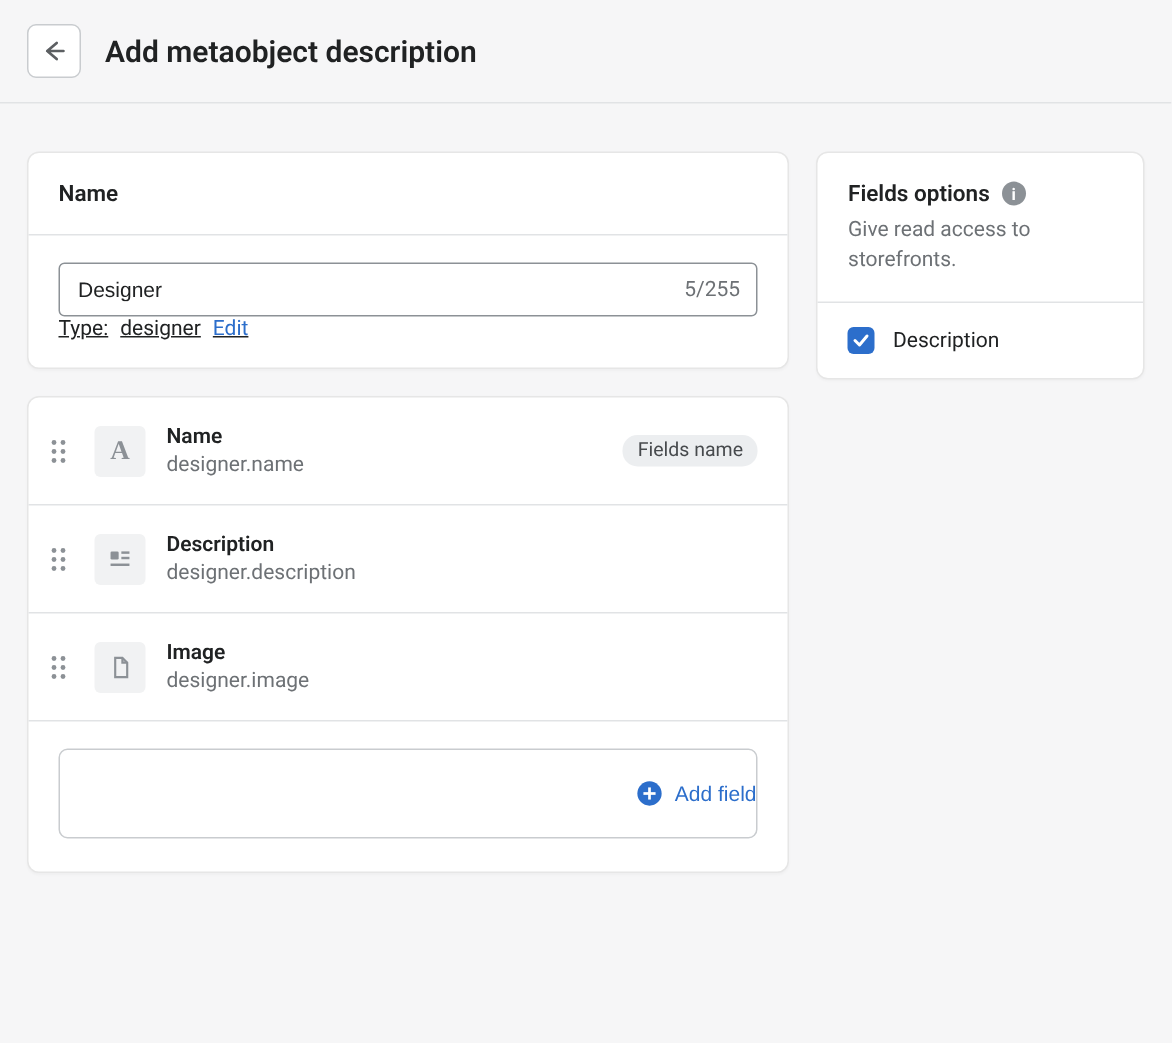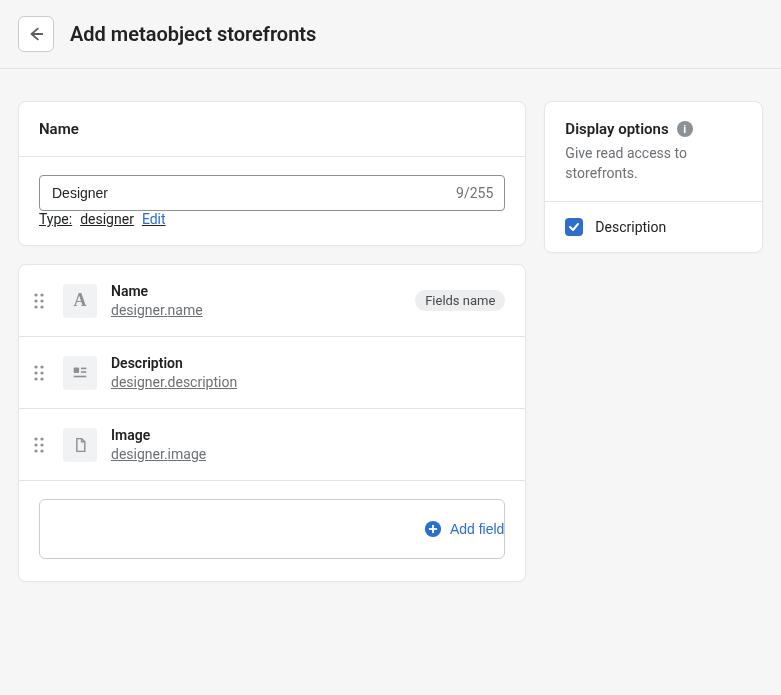--- a/index.html
+++ b/index.html
@@ -157,21 +157,20 @@
       gap: 3px;
     }
     .field-name {
       font-size: 14px;
       font-weight: 600;
       color: #202223;
     }
     .field-key {
       font-size: 14px;
       color: #6d7175;
-      text-decoration: underline;
     }
     .field-key .ns {
       color: #6d7175;
     }
     .field-key .dot {
       color: #6d7175;
     }
     .field-key .k {
       color: #6d7175;
     }
@@ -269,32 +268,32 @@
   </style>
 </head>
 <body>
 
 <div class="header">
   <button class="back-btn">
     <svg viewBox="0 0 20 20" fill="none" stroke="#5c5f62" stroke-width="2" stroke-linecap="round" stroke-linejoin="round">
       <path d="M12 4 L5 10 L12 16 M5 10 L17 10"></path>
     </svg>
   </button>
-  <h1 class="page-title">Add metaobject storefronts</h1>
+  <h1 class="page-title">Add metaobject description</h1>
 </div>
 
 <div class="content">
   <div class="main-col">
 
     <div class="card">
       <div class="card-header">Name</div>
       <div class="card-body">
         <div class="input-wrap">
           <input class="text-input" type="text" value="Designer" style="">
-          <span class="char-count">9/255</span>
+          <span class="char-count">5/255</span>
         </div>
         <div class="type-row">
           <span class="type-label">Type:</span>
           <span class="type-value">designer</span>
           <span class="edit-link">Edit</span>
         </div>
       </div>
     </div>
 
     <div class="card">
@@ -379,21 +378,21 @@
         </button>
       </div>
     </div>
 
   </div>
 
   <div class="side-col">
     <div class="card">
       <div class="access-header">
         <div class="access-title-row">
-          <span class="access-title">Display options</span>
+          <span class="access-title">Fields options</span>
           <span class="info-icon">i</span>
         </div>
         <div class="access-desc">Give read access to storefronts.</div>
       </div>
       <div class="access-divider"></div>
       <div class="access-option">
         <div class="checkbox">
           <svg viewBox="0 0 12 12" fill="none" stroke="#ffffff" stroke-width="2" stroke-linecap="round" stroke-linejoin="round">
             <path d="M2 6 L5 9 L10 3"></path>
           </svg>

